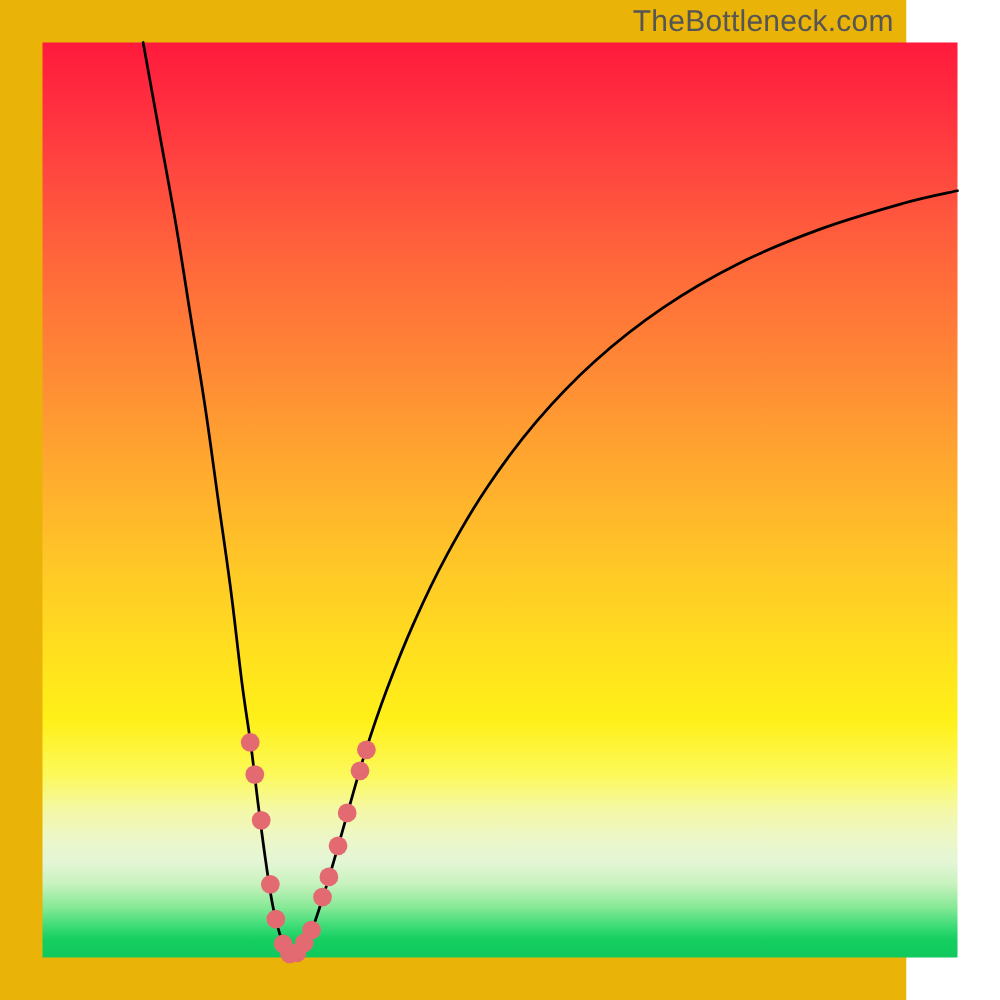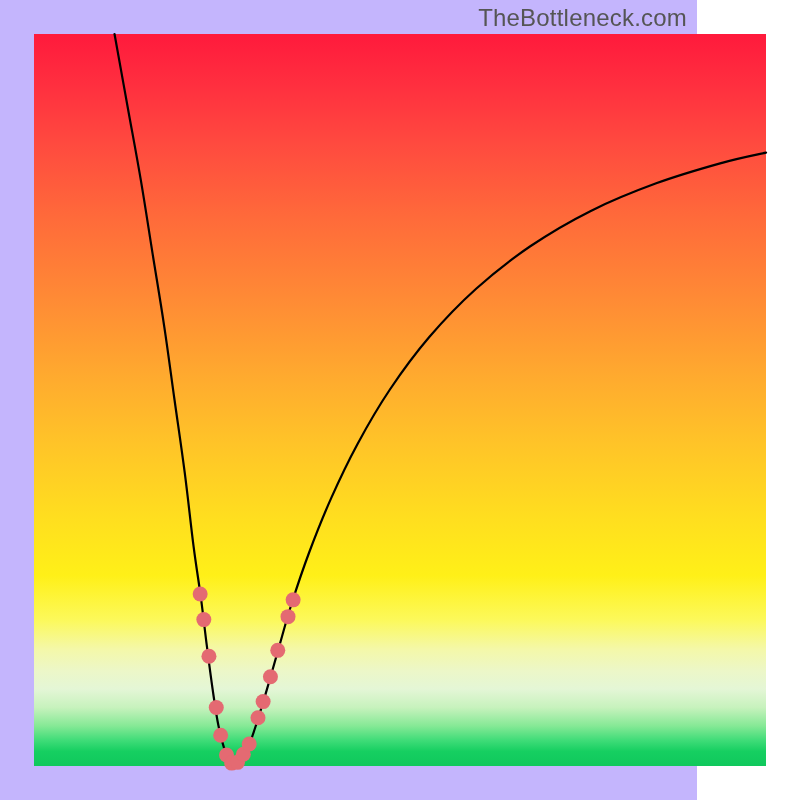--- a/index.html
+++ b/index.html
@@ -8,21 +8,22 @@
     width: 800px;
     height: 800px;
     overflow: hidden;
     background: #fff;
     font-family: Arial, Helvetica, sans-serif;
   }
   .frame {
     position: relative;
     width: 697px;
     height: 800px;
-    background: #c4b5fd;
+    background: #eab308;
+    padding-left: 28px;
   }
   .watermark {
     position: absolute;
     top: 4px;
     right: 10px;
     color: #555;
     font-size: 24px;
     font-weight: 500;
     letter-spacing: 0.2px;
     z-index: 10;

